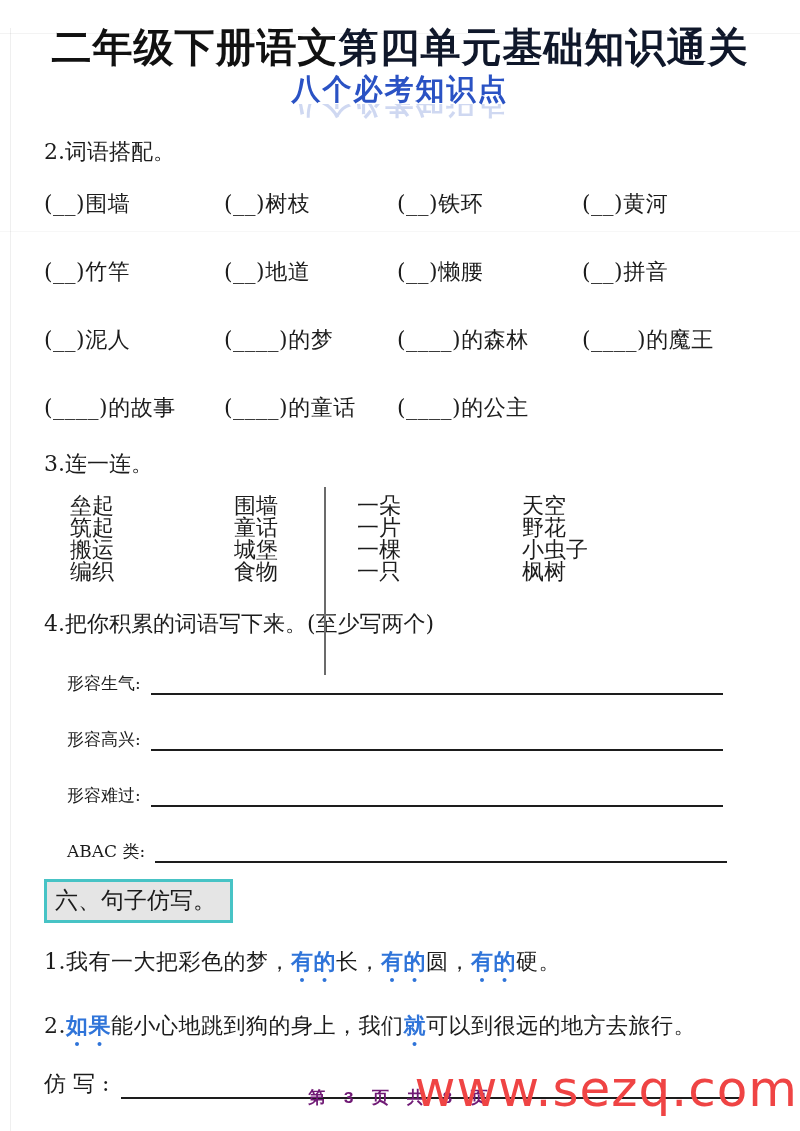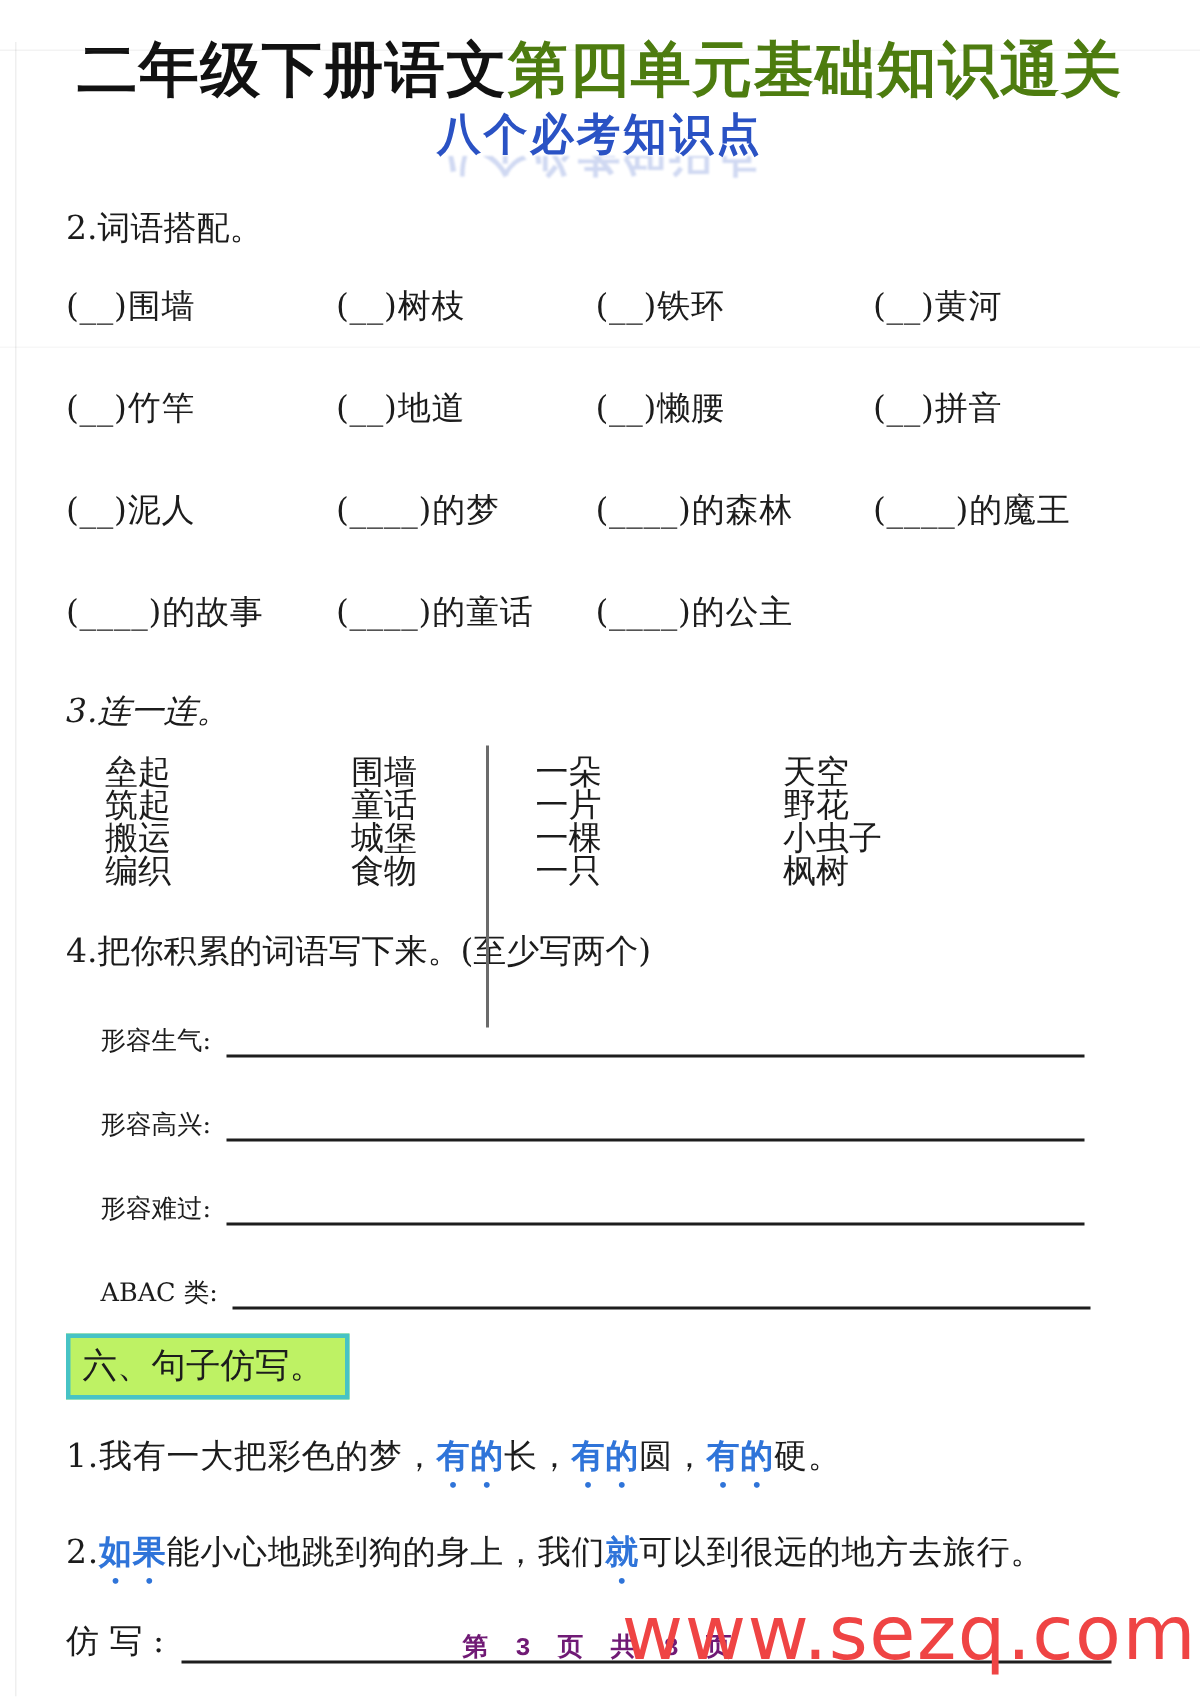--- a/index.html
+++ b/index.html
@@ -9,21 +9,21 @@
     color:#1c1c1c;overflow:hidden;
   }
   .sheet{position:absolute;inset:0;padding:0 44px;box-sizing:border-box;}
   
   .art-v{position:absolute;left:10px;top:28px;bottom:0;width:1px;background:rgba(120,120,120,.12);}
   .art-h1{position:absolute;left:0;right:0;top:33px;height:1px;background:rgba(120,120,120,.09);}
   .art-h2{position:absolute;left:0;right:0;top:231px;height:1px;background:rgba(120,120,120,.06);}
 
   .title{margin:24px 0 0 0;text-align:center;font-size:40px;font-weight:900;letter-spacing:1px;line-height:1.15;}
   .t-black{color:#111111;}
-  .t-red{color:#4d7c0f;}
+  .t-red{color:#0f172a;}
   .subtitle-wrap{text-align:center;line-height:1.05;margin-top:4px;}
   .subtitle{font-size:29px;font-weight:800;color:#2a52c4;letter-spacing:2px;}
   .reflect{transform:scaleY(-1);opacity:.22;height:15px;overflow:hidden;filter:blur(.6px);}
 
   .sec-heading{font-size:22px;margin:18px 0 0 0;font-weight:500;}
   
   .pair-grid{display:grid;grid-template-columns:180px 173px 185px 1fr;row-gap:38px;margin-top:22px;font-size:22px;}
   .pair-grid span{white-space:nowrap;letter-spacing:.5px;}
 
   
@@ -31,21 +31,21 @@
   .match-grid{display:grid;grid-template-columns:164px 123px 165px 1fr;}
   .match-grid span{line-height:22px;}
   .match-divider{position:absolute;left:280px;top:-8px;height:188px;width:2px;background:#6b6b6b;}
 
   
   .write-row{display:flex;align-items:flex-end;margin-top:33px;padding-left:23px;font-size:17px;}
   .write-row .lbl{white-space:nowrap;margin-right:10px;}
   .fill-line{flex:1;border-bottom:2px solid #1d1d1d;height:1.1em;max-width:572px;}
 
   
-  .box-title{display:inline-block;border:3px solid #47c3c5;padding:3px 14px 4px 8px;font-size:23px;margin-top:16px;background:#bef264;}
+  .box-title{display:inline-block;border:3px solid #47c3c5;padding:3px 14px 4px 8px;font-size:23px;margin-top:16px;background:#e5e5e5;}
   .sentence{font-size:22px;margin:20px 0 0 0;line-height:1.7;letter-spacing:.5px;}
   .hl{color:#2f74d9;font-weight:600;
       -webkit-text-emphasis:filled dot #2f74d9;-webkit-text-emphasis-position:under right;
       text-emphasis:filled dot #2f74d9;text-emphasis-position:under right;}
   .copy-row{display:flex;align-items:flex-end;margin-top:18px;font-size:22px;}
   .copy-row .lbl{white-space:nowrap;margin-right:12px;}
   .copy-row .fill-line{max-width:620px;}
 
   .footer{position:absolute;left:0;right:0;bottom:22px;text-align:center;
           font-family:Liberation Mono, monospace;
@@ -83,21 +83,21 @@
     <span>(__)泥人</span>
     <span>(____)的梦</span>
     <span>(____)的森林</span>
     <span>(____)的魔王</span>
     <span>(____)的故事</span>
     <span>(____)的童话</span>
     <span>(____)的公主</span>
   </div>
 
   
-  <div class="sec-heading" style="margin-top:36px;font-style:italic;">3.连一连。</div>
+  <div class="sec-heading" style="margin-top:26px;">3.连一连。</div>
   <div class="match-wrap">
     <div class="match-divider"></div>
     <div class="match-grid">
       <span>垒起</span>
       <span>围墙</span>
       <span>一朵</span>
       <span>天空</span>
       <span>筑起</span>
       <span>童话</span>
       <span>一片</span>

